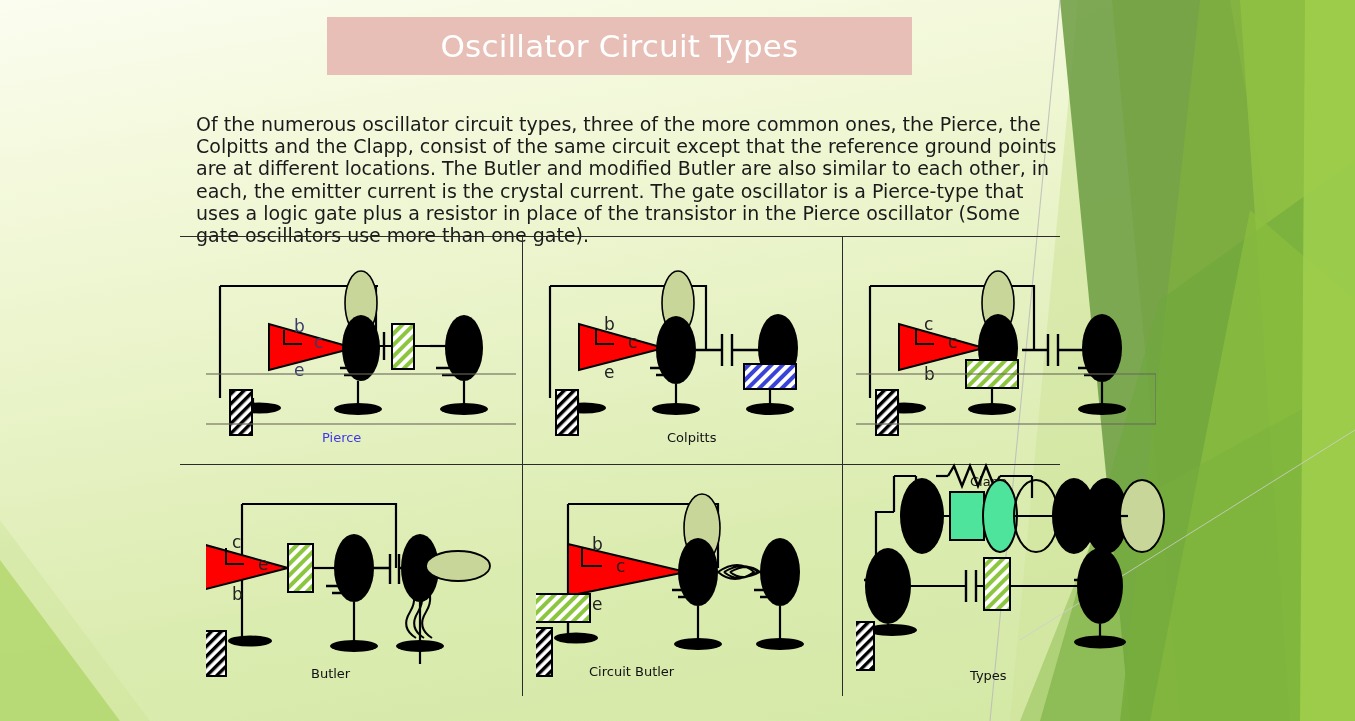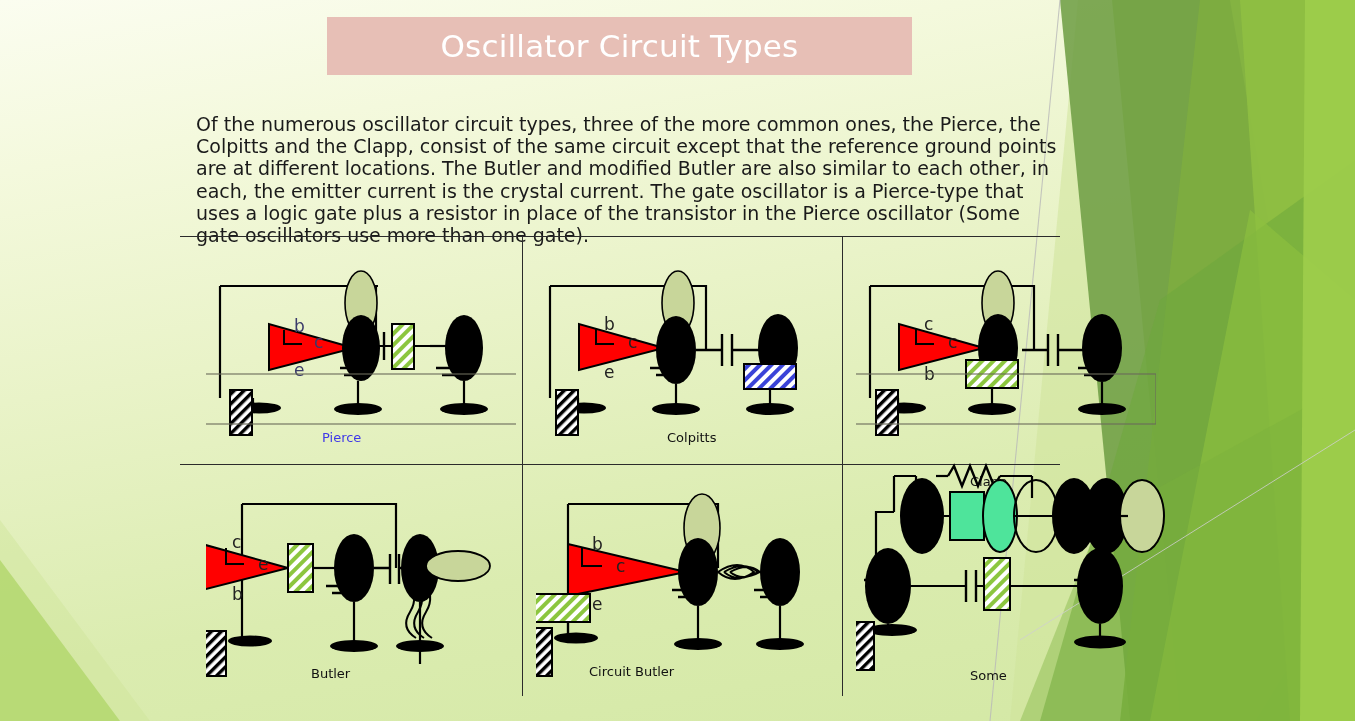--- a/index.html
+++ b/index.html
@@ -282,16 +282,16 @@
       <path d="M218 126 H242 M224 133 H238" stroke="#000" stroke-width="2.4"></path>
 
       <path d="M242 96 q10 6 -2 12 q-12 6 0 12 q12 6 0 12 q-12 6 0 12 q10 6 2 10" stroke="#000" stroke-width="2.6" fill="none"></path>
 
       <path d="M32 170 V176" stroke="#000" stroke-width="2.2"></path>
       <ellipse cx="36" cy="176" rx="25" ry="6" fill="#000"></ellipse>
       <path d="M244 170 V186" stroke="#000" stroke-width="2.2"></path>
       <ellipse cx="244" cy="188" rx="26" ry="6.5" fill="#000"></ellipse>
       <rect x="-4" y="168" width="22" height="48" fill="url(#hatchBlack)" stroke="#000" stroke-width="2"></rect>
     </svg>
-    <div class="cell-label" style="left:790px;top:432px;">Some</div>
+    <div class="cell-label" style="left:790px;top:432px;">Types</div>
 
   </div>
 </div>
 
 </body></html>

